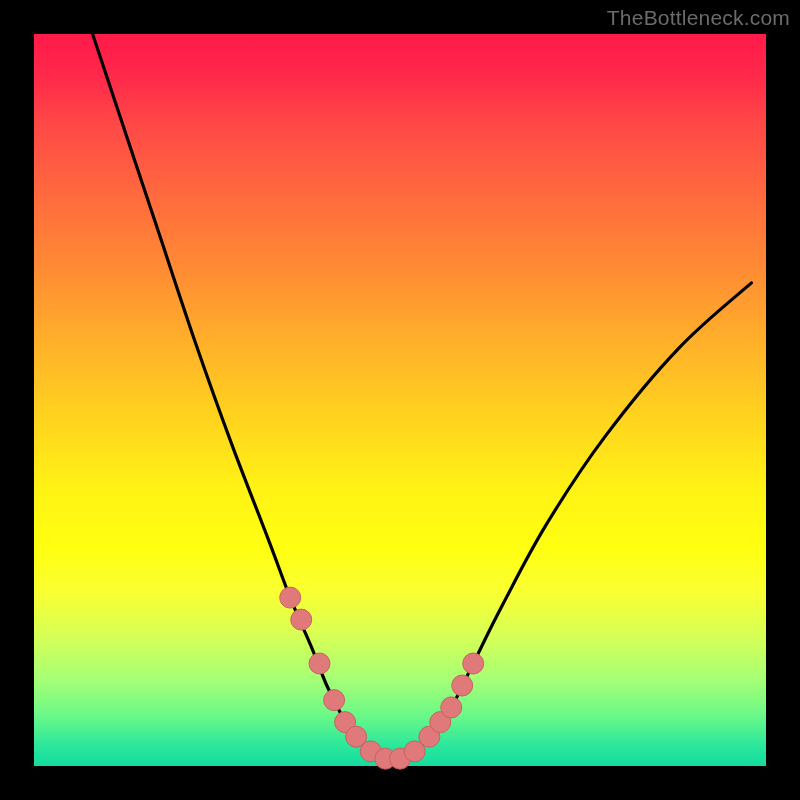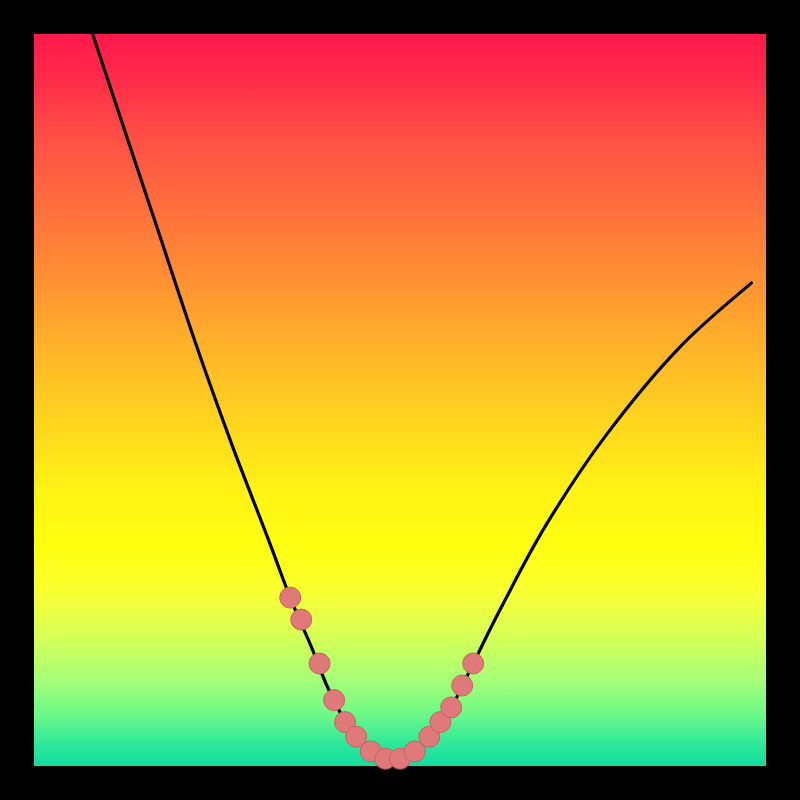--- a/index.html
+++ b/index.html
@@ -63,20 +63,21 @@
     width: 732px;
     height: 732px;
     overflow: visible;
   }
 </style>
 </head>
 <body>
 
 <div class="frame">
 
+  <div class="watermark">TheBottleneck.com</div>
 
   <div class="plot">
     <svg class="curve" viewBox="0 0 732 732">
       <path id="curvePath" fill="none" stroke="#000000" stroke-width="3.2" stroke-linecap="round" d="M 58.6 0.0 C 63.8 15.8, 76.0 52.3, 87.8 87.8 C 99.7 123.4, 111.3 158.1, 124.4 197.6 C 137.6 237.2, 147.9 269.2, 161.0 307.4 C 174.2 345.7, 184.5 374.3, 197.6 409.9 C 210.8 445.5, 223.7 477.4, 234.2 505.1 C 244.8 532.7, 248.3 543.9, 256.2 563.6 C 264.1 583.4, 271.6 599.1, 278.2 614.9 C 284.7 630.7, 287.5 639.6, 292.8 651.5 C 298.1 663.3, 302.2 671.5, 307.4 680.8 C 312.7 690.0, 316.8 696.1, 322.1 702.7 C 327.4 709.3, 331.4 713.4, 336.7 717.4 C 342.0 721.3, 346.1 723.4, 351.4 724.7 C 356.6 726.0, 360.7 726.0, 366.0 724.7 C 371.3 723.4, 375.4 721.3, 380.6 717.4 C 385.9 713.4, 388.7 710.6, 395.3 702.7 C 401.9 694.8, 409.3 686.6, 417.2 673.4 C 425.1 660.3, 430.0 648.0, 439.2 629.5 C 448.4 611.1, 455.3 596.0, 468.5 571.0 C 481.7 545.9, 494.0 520.7, 512.4 490.4 C 530.8 460.1, 547.2 434.2, 571.0 402.6 C 594.7 371.0, 617.8 342.4, 644.2 314.8 C 670.5 287.1, 704.2 260.7, 717.4 248.9"></path>
       <g id="markers">
           <circle cx="256.2" cy="563.6" r="10.5" fill="#e07a7a" stroke="#c96060" stroke-width="1"></circle>
           <circle cx="267.2" cy="585.6" r="10.5" fill="#e07a7a" stroke="#c96060" stroke-width="1"></circle>
           <circle cx="285.5" cy="629.5" r="10.5" fill="#e07a7a" stroke="#c96060" stroke-width="1"></circle>
           <circle cx="300.1" cy="666.1" r="10.5" fill="#e07a7a" stroke="#c96060" stroke-width="1"></circle>
           <circle cx="311.1" cy="688.1" r="10.5" fill="#e07a7a" stroke="#c96060" stroke-width="1"></circle>

